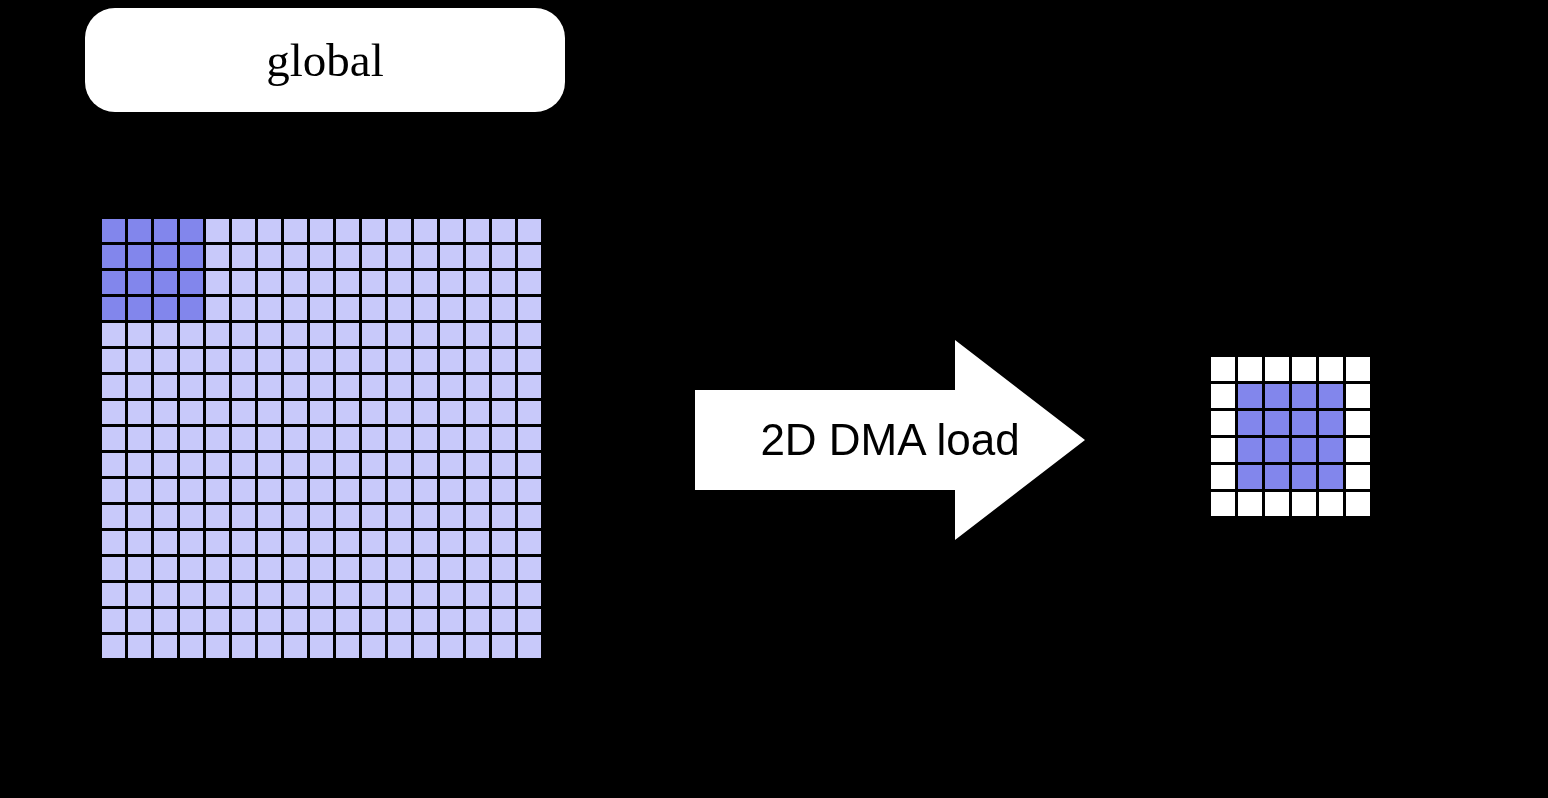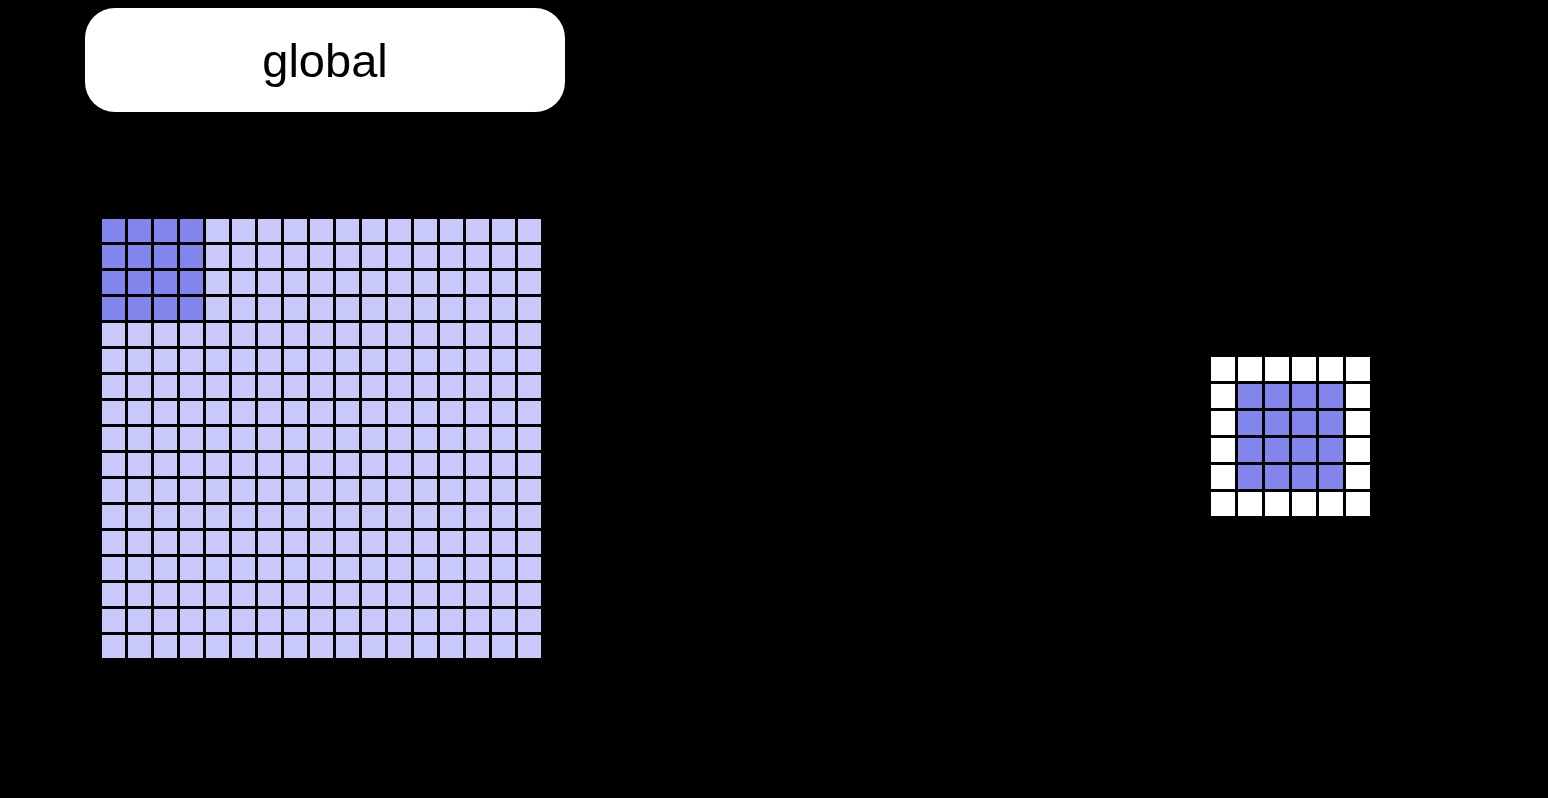--- a/index.html
+++ b/index.html
@@ -17,20 +17,21 @@
   }
   .pill {
     position: absolute;
     background: #ffffff;
     border-radius: 30px;
     display: flex;
     align-items: center;
     justify-content: center;
     color: #000000;
     font-size: 47px;
+    font-family: Liberation Serif, serif;
   }
   .pill-global {
     left: 85px;
     top: 8px;
     width: 480px;
     height: 104px;
   }
   .pill-scope {
     left: 1048px;
     top: 8px;
@@ -375,20 +376,26 @@
       <div class="cell" style="width: 23px; height: 23px; background: rgb(200, 201, 250);"></div>
       <div class="cell" style="width: 23px; height: 23px; background: rgb(200, 201, 250);"></div>
       <div class="cell" style="width: 23px; height: 23px; background: rgb(200, 201, 250);"></div>
       <div class="cell" style="width: 23px; height: 23px; background: rgb(200, 201, 250);"></div>
       <div class="cell" style="width: 23px; height: 23px; background: rgb(200, 201, 250);"></div>
       <div class="cell" style="width: 23px; height: 23px; background: rgb(200, 201, 250);"></div>
       <div class="cell" style="width: 23px; height: 23px; background: rgb(200, 201, 250);"></div>
       <div class="cell" style="width: 23px; height: 23px; background: rgb(200, 201, 250);"></div>
     </div>
 
+  <div class="arrow-wrap">
+    <svg width="390" height="200" viewBox="0 0 390 200">
+      <polygon points="0,50 260,50 260,0 390,100 260,200 260,150 0,150" fill="#ffffff"></polygon>
+    </svg>
+    <div class="arrow-text">2D DMA load</div>
+  </div>
 
   <div id="scope-grid" class="grid" style="grid-template-columns: repeat(6, 24px); gap: 3px;">
       <div class="cell" style="width: 24px; height: 24px; background: rgb(255, 255, 255);"></div>
       <div class="cell" style="width: 24px; height: 24px; background: rgb(255, 255, 255);"></div>
       <div class="cell" style="width: 24px; height: 24px; background: rgb(255, 255, 255);"></div>
       <div class="cell" style="width: 24px; height: 24px; background: rgb(255, 255, 255);"></div>
       <div class="cell" style="width: 24px; height: 24px; background: rgb(255, 255, 255);"></div>
       <div class="cell" style="width: 24px; height: 24px; background: rgb(255, 255, 255);"></div>
       <div class="cell" style="width: 24px; height: 24px; background: rgb(255, 255, 255);"></div>
       <div class="cell" style="width: 24px; height: 24px; background: rgb(130, 134, 236);"></div>

